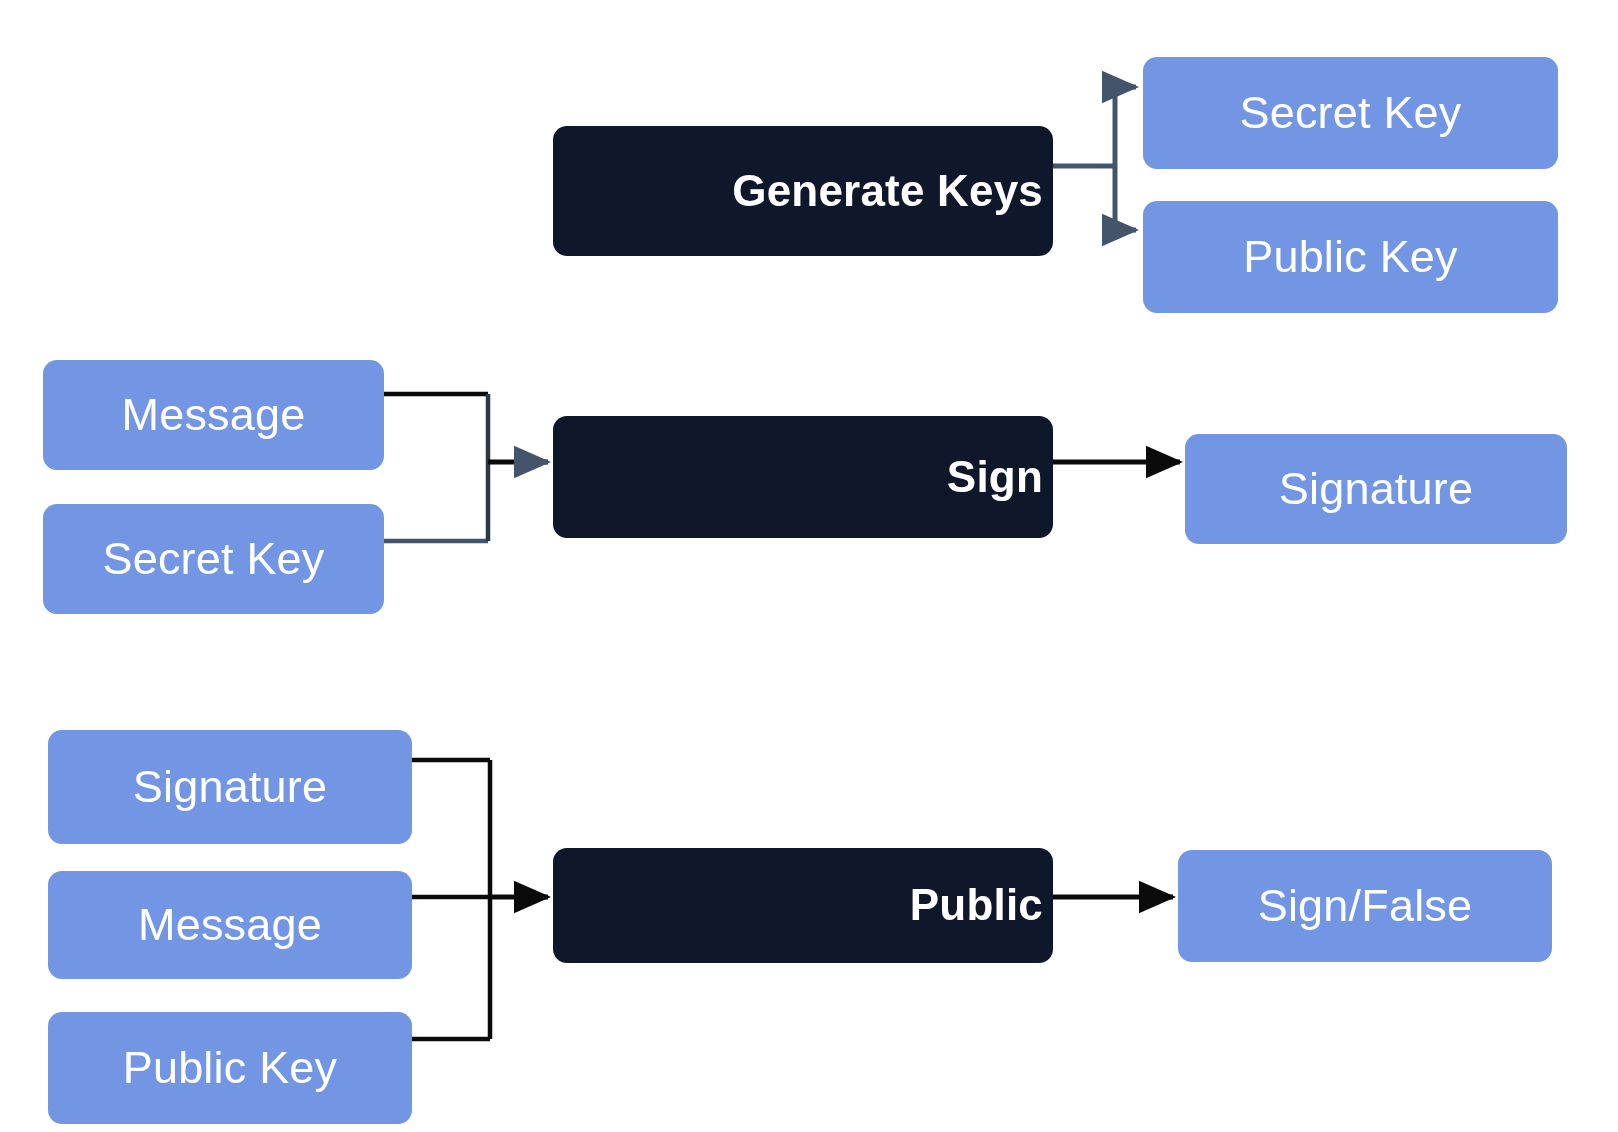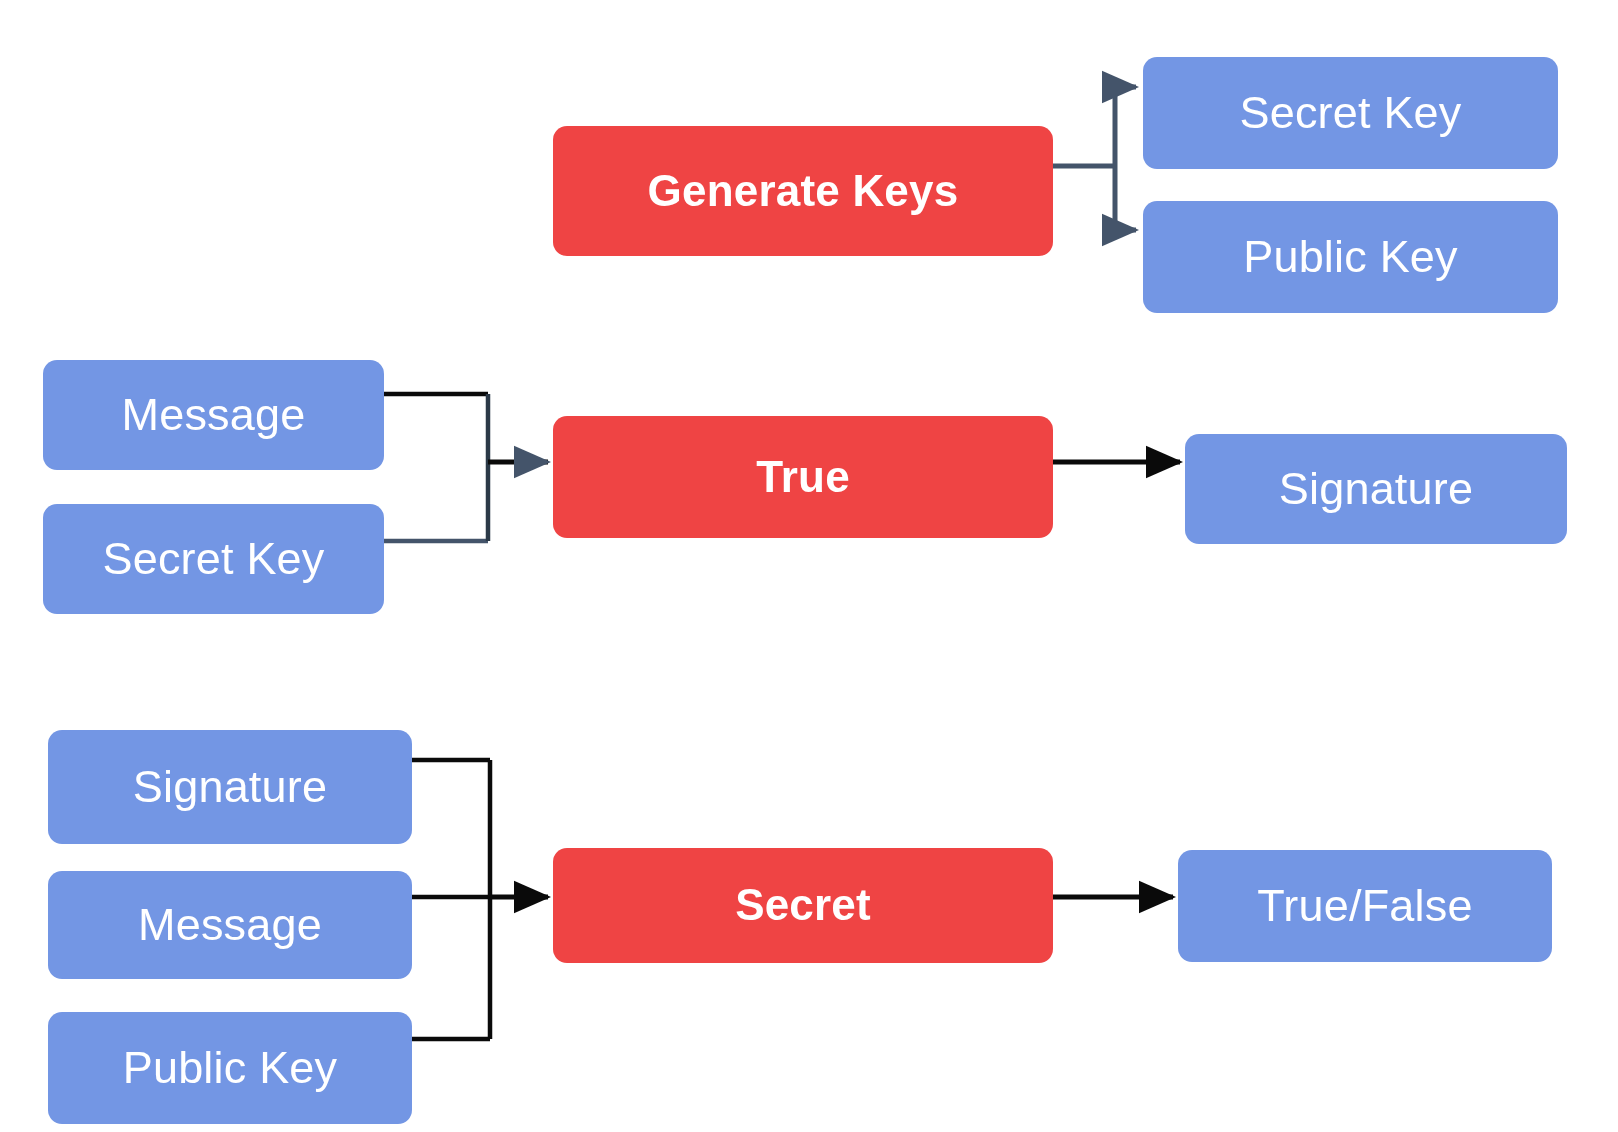--- a/index.html
+++ b/index.html
@@ -31,23 +31,24 @@
     letter-spacing: 0.2px;
     user-select: none;
     margin-top: 28px;
   }
   .node.data {
     background: #7396E4;
     font-size: 45px;
     font-weight: 400;
   }
   .node.process {
-    background: #ef4444;
+    background: #0f172a;
     font-size: 44px;
     font-weight: 700;
+    justify-content: flex-end;
   }
   .node .label {
     display: block;
     padding: 0 10px;
     white-space: nowrap;
   }
   #edges {
     position: absolute;
     left: 0;
     top: 0;
@@ -116,40 +117,40 @@
 
   <div class="node data" style="left:43px; top:332px; width:341px; height:110px;">
     <span class="label">Message</span>
   </div>
 
   <div class="node data" style="left:43px; top:476px; width:341px; height:110px;">
     <span class="label">Secret Key</span>
   </div>
 
   <div class="node process" style="left:553px; top:388px; width:500px; height:122px;">
-    <span class="label">True</span>
+    <span class="label">Sign</span>
   </div>
 
   <div class="node data" style="left:1185px; top:406px; width:382px; height:110px;">
     <span class="label">Signature</span>
   </div>
 
   <div class="node data" style="left:48px; top:702px; width:364px; height:114px;">
     <span class="label">Signature</span>
   </div>
 
   <div class="node data" style="left:48px; top:843px; width:364px; height:108px;">
     <span class="label">Message</span>
   </div>
 
   <div class="node data" style="left:48px; top:984px; width:364px; height:112px;">
     <span class="label">Public Key</span>
   </div>
 
   <div class="node process" style="left:553px; top:820px; width:500px; height:115px;">
-    <span class="label">Secret</span>
+    <span class="label">Public</span>
   </div>
 
   <div class="node data" style="left:1178px; top:822px; width:374px; height:112px;">
-    <span class="label">True/False</span>
+    <span class="label">Sign/False</span>
   </div>
 
 </div>
 
 </body></html>

